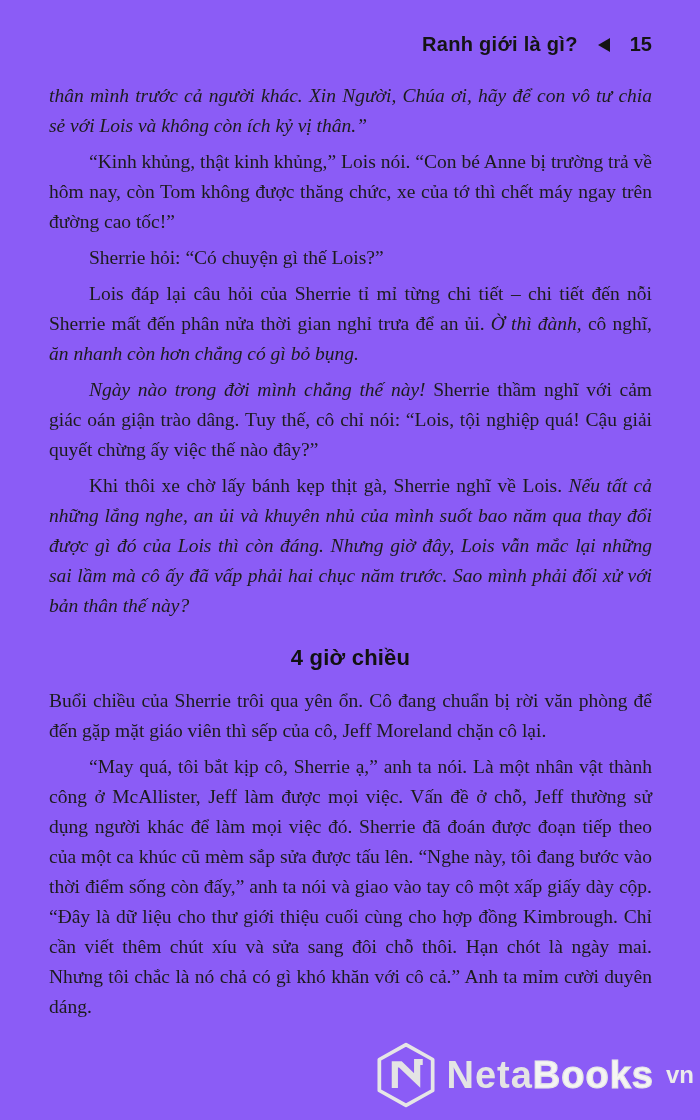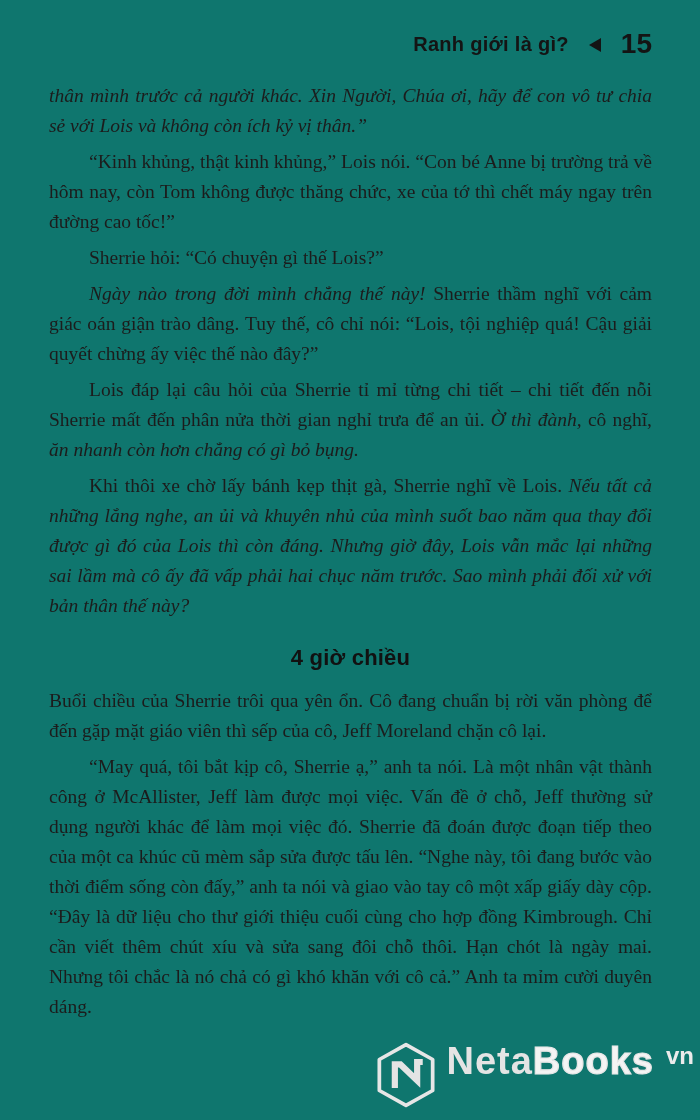--- a/index.html
+++ b/index.html
@@ -1,20 +1,20 @@
 <!DOCTYPE html>
 <html><head>
 <meta charset="utf-8">
 <style>
   html, body { margin: 0; padding: 0; background: #ffffff; }
   .page {
     position: relative;
     width: 700px;
     height: 1120px;
-    background: #0f766e;
+    background: #8b5cf6;
     box-sizing: border-box;
     padding: 30px 48px 12px 49px;
     overflow: hidden;
     font-family: "Liberation Serif", serif;
     color: #1c1c1c;
   }
   .page-header {
     display: flex;
     justify-content: flex-end;
     align-items: center;
@@ -29,21 +29,21 @@
     letter-spacing: 0.3px;
   }
   .header-triangle {
     width: 0; height: 0;
     border-top: 7px solid transparent;
     border-bottom: 7px solid transparent;
     border-right: 12px solid #141414;
     margin-top: 1px;
   }
   .page-number {
-    font-size: 28px;
+    font-size: 20px;
     font-weight: 700;
   }
   .page-body {
     margin-top: 23px;
     font-size: 19.5px;
     line-height: 30px;
     text-align: justify;
   }
   .para { margin: 0 0 6px 0; }
   .para.indent { text-indent: 40px; }
@@ -55,21 +55,21 @@
     letter-spacing: 0.2px;
     color: #111111;
     text-align: center;
     margin: 22px 0 13px 0;
   }
   .watermark {
     position: absolute;
     right: 6px;
     bottom: 12px;
     display: flex;
-    align-items: flex-start;
+    align-items: center;
     gap: 9px;
     user-select: none;
   }
   .wm-hex { display: block; }
   .wm-text {
     font-family: "Liberation Sans", sans-serif;
     font-weight: 700;
     font-size: 38px;
     line-height: 1;
     letter-spacing: 1px;
@@ -93,22 +93,22 @@
   <div class="page-header">
     <span class="running-title">Ranh giới là gì?</span>
     <span class="header-triangle"></span>
     <span class="page-number">15</span>
   </div>
 
   <div class="page-body">
       <p class="para"><span class="seg seg-italic">thân mình trước cả người khác. Xin Người, Chúa ơi, hãy để con vô tư chia sẻ với Lois và không còn ích kỷ vị thân.”</span></p>
       <p class="para indent"><span class="seg">“Kinh khủng, thật kinh khủng,” Lois nói. “Con bé Anne bị trường trả về hôm nay, còn Tom không được thăng chức, xe của tớ thì chết máy ngay trên đường cao tốc!”</span></p>
       <p class="para indent"><span class="seg">Sherrie hỏi: “Có chuyện gì thế Lois?”</span></p>
+      <p class="para indent"><span class="seg">Lois đáp lại câu hỏi của Sherrie tỉ mỉ từng chi tiết – chi tiết đến nỗi Sherrie mất đến phân nửa thời gian nghỉ trưa để an ủi. </span><span class="seg seg-italic">Ờ thì đành, </span><span class="seg">cô nghĩ, </span><span class="seg seg-italic">ăn nhanh còn hơn chẳng có gì bỏ bụng.</span></p>
       <p class="para indent"><span class="seg seg-italic">Ngày nào trong đời mình chẳng thế này! </span><span class="seg">Sherrie thầm nghĩ với cảm giác oán giận trào dâng. Tuy thế, cô chỉ nói: “Lois, tội nghiệp quá! Cậu giải quyết chừng ấy việc thế nào đây?”</span></p>
-      <p class="para indent"><span class="seg">Lois đáp lại câu hỏi của Sherrie tỉ mỉ từng chi tiết – chi tiết đến nỗi Sherrie mất đến phân nửa thời gian nghỉ trưa để an ủi. </span><span class="seg seg-italic">Ờ thì đành, </span><span class="seg">cô nghĩ, </span><span class="seg seg-italic">ăn nhanh còn hơn chẳng có gì bỏ bụng.</span></p>
       <p class="para indent"><span class="seg">Khi thôi xe chờ lấy bánh kẹp thịt gà, Sherrie nghĩ về Lois. </span><span class="seg seg-italic">Nếu tất cả những lắng nghe, an ủi và khuyên nhủ của mình suốt bao năm qua thay đổi được gì đó của Lois thì còn đáng. Nhưng giờ đây, Lois vẫn mắc lại những sai lầm mà cô ấy đã vấp phải hai chục năm trước. Sao mình phải đối xử với bản thân thế này?</span></p>
       <h2 class="section-heading">4 giờ chiều</h2>
       <p class="para"><span class="seg">Buổi chiều của Sherrie trôi qua yên ổn. Cô đang chuẩn bị rời văn phòng để đến gặp mặt giáo viên thì sếp của cô, Jeff Moreland chặn cô lại.</span></p>
       <p class="para indent"><span class="seg">“May quá, tôi bắt kịp cô, Sherrie ạ,” anh ta nói. Là một nhân vật thành công ở McAllister, Jeff làm được mọi việc. Vấn đề ở chỗ, Jeff thường sử dụng người khác để làm mọi việc đó. Sherrie đã đoán được đoạn tiếp theo của một ca khúc cũ mèm sắp sửa được tấu lên. “Nghe này, tôi đang bước vào thời điểm sống còn đấy,” anh ta nói và giao vào tay cô một xấp giấy dày cộp. “Đây là dữ liệu cho thư giới thiệu cuối cùng cho hợp đồng Kimbrough. Chỉ cần viết thêm chút xíu và sửa sang đôi chỗ thôi. Hạn chót là ngày mai. Nhưng tôi chắc là nó chả có gì khó khăn với cô cả.” Anh ta mỉm cười duyên dáng.</span></p>
     </div>
 
   <div class="watermark">
     <svg class="wm-hex" width="62" height="66" viewBox="0 0 100 106" fill="none" xmlns="http://www.w3.org/2000/svg">
       <polygon points="50,4 93,28 93,78 50,102 7,78 7,28" stroke="#e6e6e6" stroke-width="6" stroke-linejoin="round" fill="none"></polygon>
       <path d="M32 74 L32 36 L41 36 L68 62 L68 32 L77 32" stroke="#e4e4e4" stroke-width="10" fill="none" stroke-linejoin="miter"></path>

